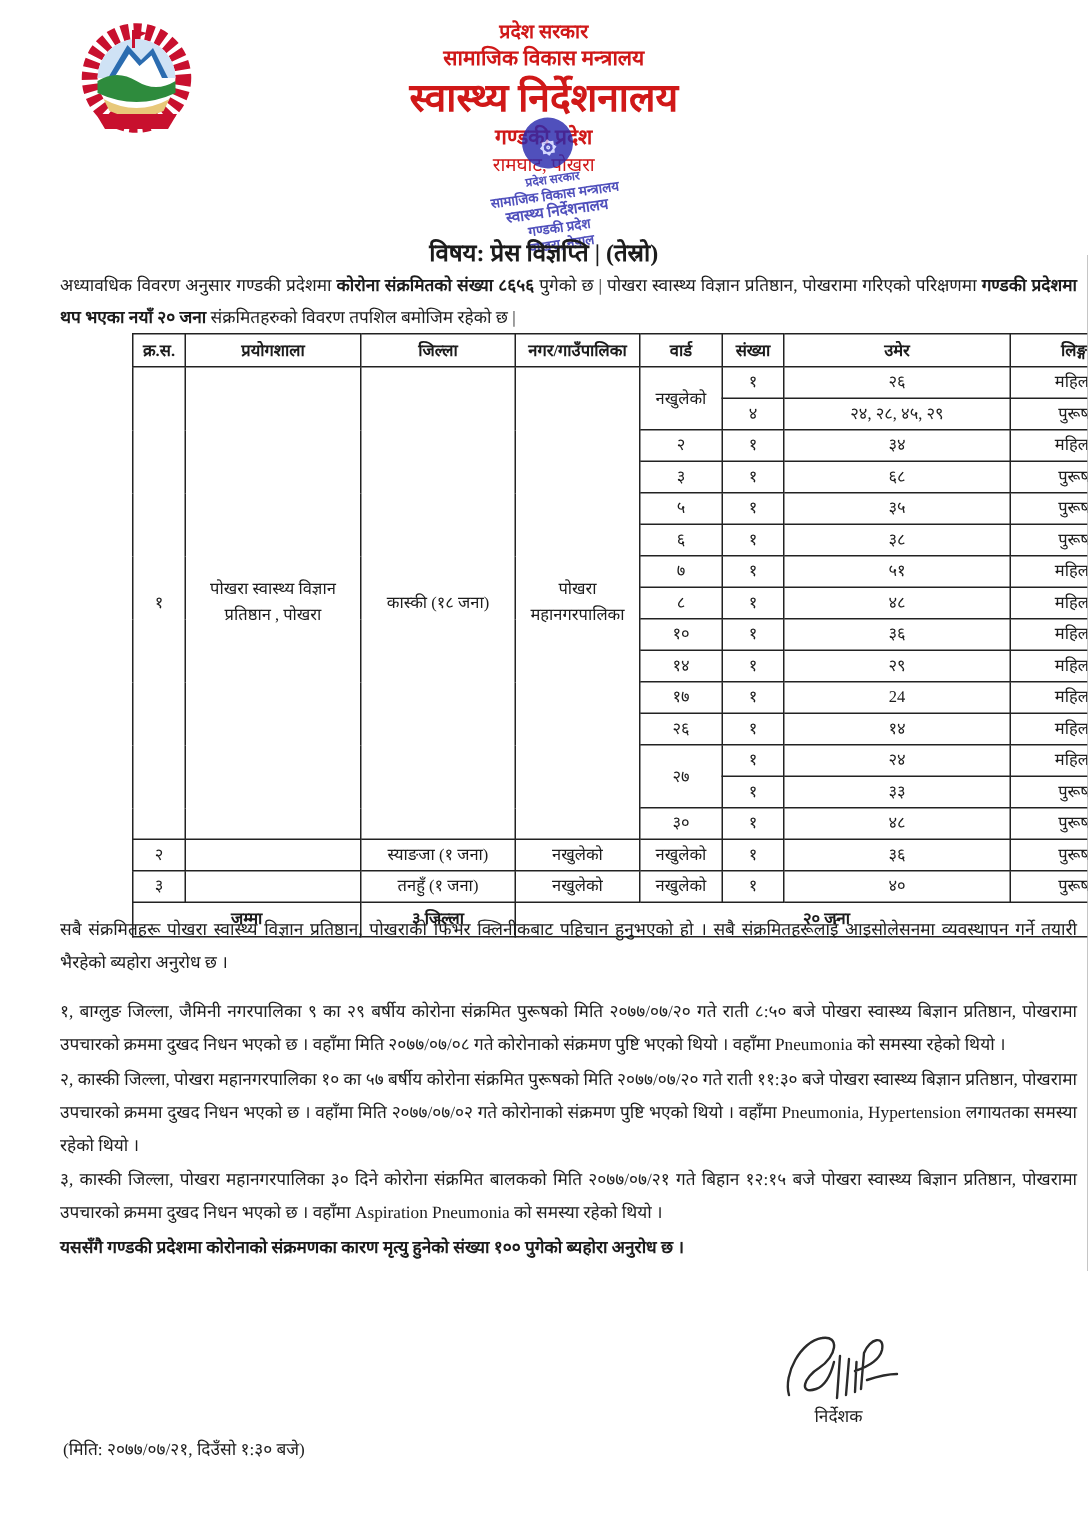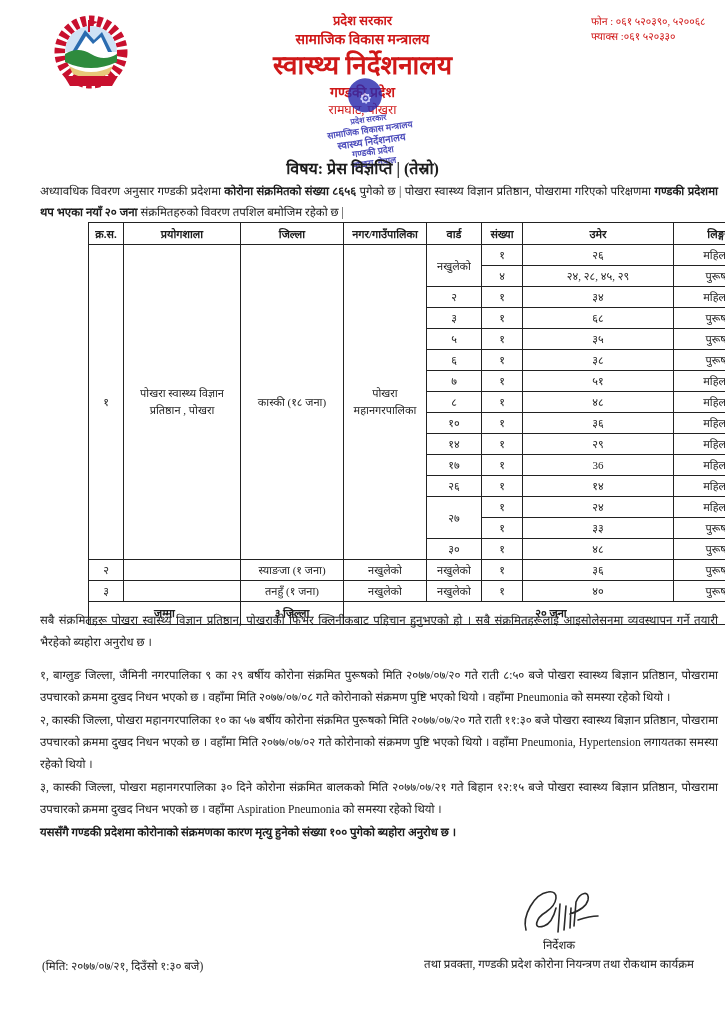--- a/index.html
+++ b/index.html
@@ -73,24 +73,20 @@
   </div>
 
   <div class="head-center">
     <div class="head-line1">प्रदेश सरकार</div>
     <div class="head-line2">सामाजिक विकास मन्त्रालय</div>
     <div class="head-title">स्वास्थ्य निर्देशनालय</div>
     <div class="head-line3">गण्डकी प्रदेश</div>
     <div class="head-line4">रामघाट, पोखरा</div>
   </div>
 
-  <div class="contact">
-    <div>फोन : ०६१ ५२०३९०, ५२००६८</div>
-    <div>फ्याक्स :०६१ ५२०३३०</div>
-  </div>
 
 
   <div class="stamp">
     <div class="stamp-emblem">
         <span>۞</span>
       </div>
     <div class="s1">प्रदेश सरकार</div>
     <div>सामाजिक विकास मन्त्रालय</div>
     <div class="s3">स्वास्थ्य निर्देशनालय</div>
     <div>गण्डकी प्रदेश</div>
@@ -175,21 +171,21 @@
       </tr>
       <tr>
         <td>१४</td>
         <td>१</td>
         <td>२९</td>
         <td>महिला</td>
       </tr>
       <tr>
         <td>१७</td>
         <td>१</td>
-        <td>36</td>
+        <td>24</td>
         <td>महिला</td>
       </tr>
       <tr>
         <td>२६</td>
         <td>१</td>
         <td>१४</td>
         <td>महिला</td>
       </tr>
       <tr>
         <td rowspan="2">२७</td>
@@ -244,18 +240,17 @@
     <p>२,  कास्की जिल्ला,  पोखरा महानगरपालिका १० का ५७ बर्षीय कोरोना संक्रमित पुरूषको मिति २०७७/०७/२० गते राती ११:३० बजे पोखरा स्वास्थ्य बिज्ञान प्रतिष्ठान, पोखरामा उपचारको क्रममा दुखद निधन भएको छ । वहाँमा मिति २०७७/०७/०२ गते कोरोनाको संक्रमण पुष्टि भएको थियो । वहाँमा Pneumonia, Hypertension लगायतका समस्या रहेको थियो ।</p>
     <p>३,  कास्की जिल्ला,  पोखरा महानगरपालिका ३० दिने कोरोना संक्रमित बालकको मिति २०७७/०७/२१ गते बिहान १२:१५ बजे पोखरा स्वास्थ्य बिज्ञान प्रतिष्ठान, पोखरामा उपचारको क्रममा दुखद निधन भएको छ । वहाँमा Aspiration Pneumonia को समस्या रहेको थियो ।</p>
     <p class="conclusion">यससँगै गण्डकी प्रदेशमा कोरोनाको संक्रमणका कारण मृत्यु हुनेको संख्या १०० पुगेको ब्यहोरा अनुरोध छ ।</p>
   </div>
 
   <div class="signblock">
     <svg width="90" height="52" viewBox="0 0 90 52">
       <path d="M12,44 C8,30 20,8 34,6 C46,4 44,18 32,26 C22,32 18,44 30,40 C36,38 40,30 42,22 M44,46 L46,18 M50,44 L52,20 M56,42 L57,22 M60,40 L62,16 C66,6 76,4 74,14 C72,22 62,26 56,28 M64,34 C70,32 78,30 84,30" fill="none" stroke="#2a2a2a" stroke-width="1.6" stroke-linecap="round"></path>
     </svg>
     <div>निर्देशक</div>
-    <div>तथा प्रवक्ता, गण्डकी प्रदेश कोरोना नियन्त्रण तथा रोकथाम कार्यक्रम</div>
   </div>
 
   <div class="dateline">(मिति: २०७७/०७/२१, दिउँसो १:३० बजे)</div>
 
 </div>
 
 </body></html>

